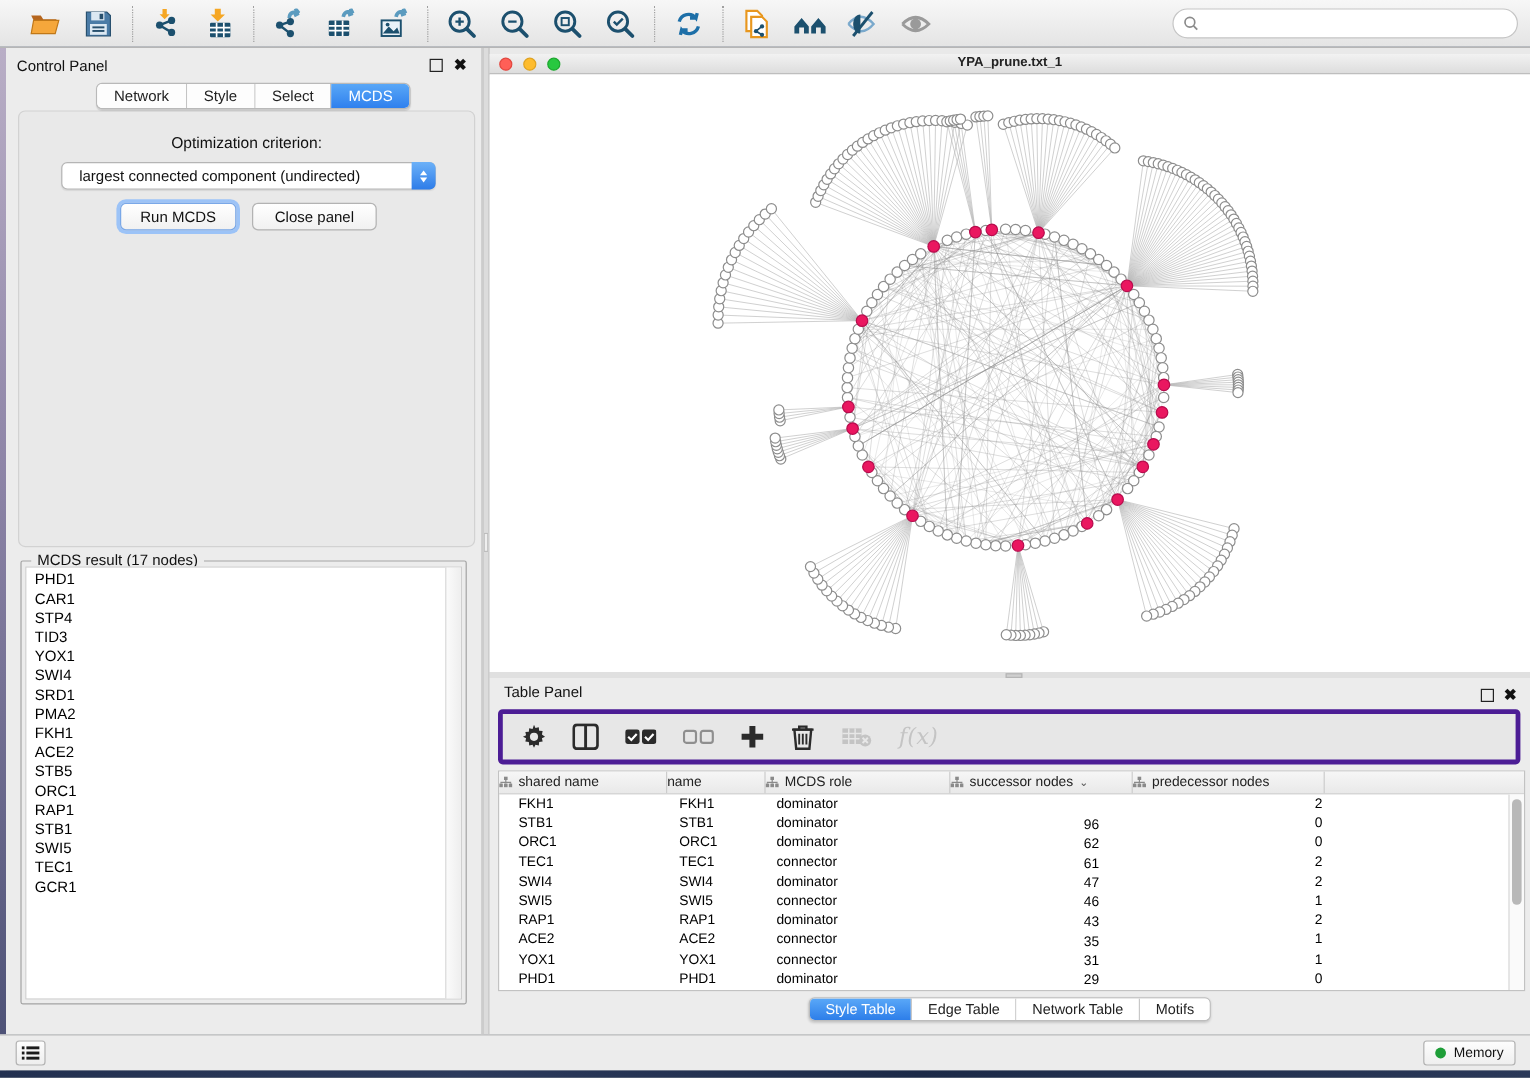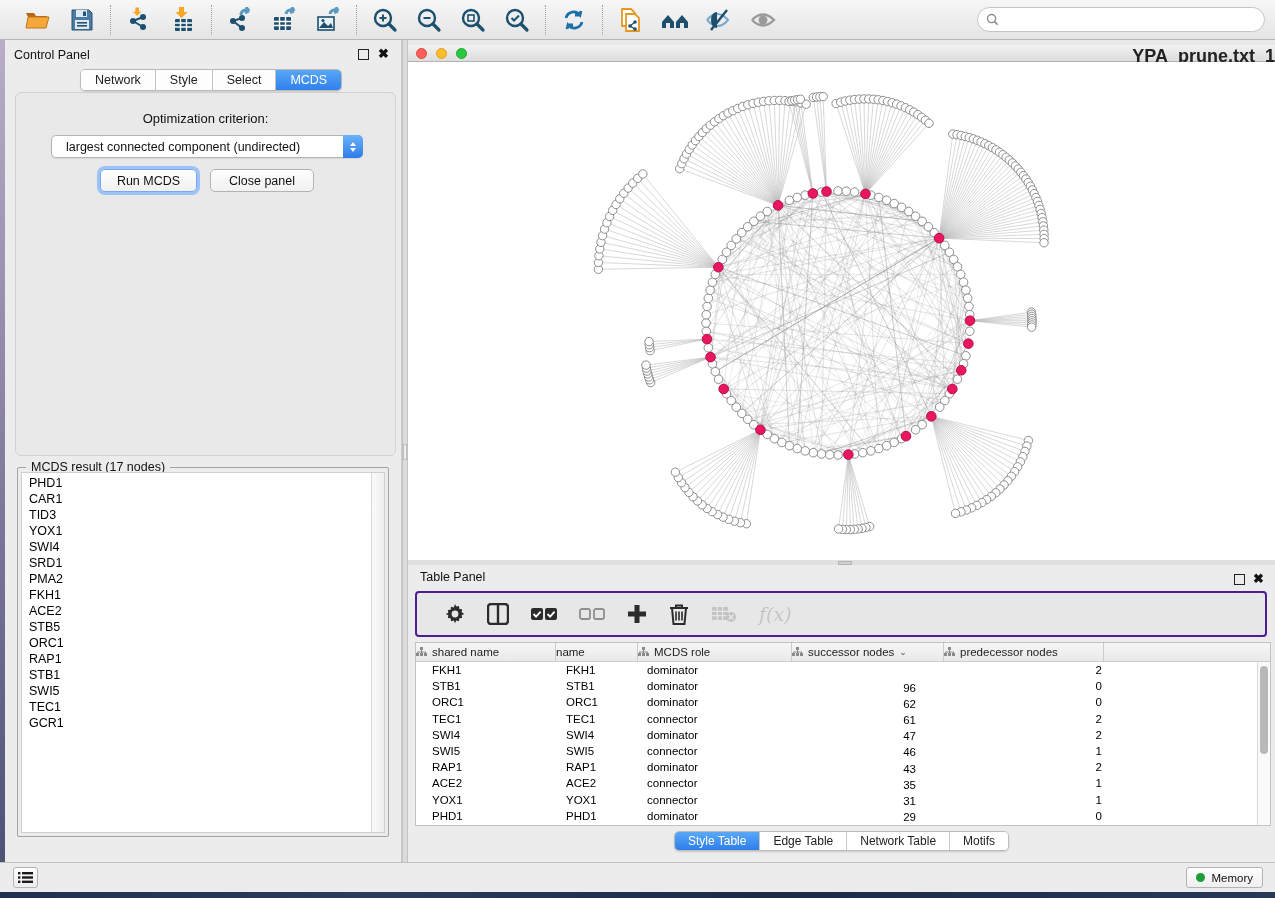--- a/index.html
+++ b/index.html
@@ -82,37 +82,37 @@
     background:#efefef; border:1px solid #bdbdbd; }
 
   
   #network-frame { position:absolute; left:408px; top:45px; width:867px; height:515px; }
   #net-titlebar { position:absolute; left:0; top:0; width:867px; height:17px;
     background:linear-gradient(#f2f2f2,#dddddd); border-bottom:1px solid #b3b3b3; }
   .traffic { position:absolute; top:3px; width:11px; height:11px; border-radius:50%; cursor:pointer; }
   #tl-red { left:8px; background:#ff5f57; border:1px solid #e2473f; }
   #tl-yellow { left:28px; background:#febc2e; border:1px solid #e0a321; }
   #tl-green { left:48px; background:#28c840; border:1px solid #1ea82f; }
-  #net-title { position:absolute; left:0; top:1px; width:100%; text-align:right;
-    font-size:18px; font-weight:bold; color:#222; }
+  #net-title { position:absolute; left:0; top:1px; width:100%; text-align:center;
+    font-size:11px; font-weight:bold; color:#222; }
   #net-canvas { position:absolute; left:0; top:17px; width:867px; height:498px; background:#fff; }
 
   
   #h-splitter { position:absolute; left:408px; top:560px; width:867px; height:5px; background:#e0e0e0; cursor:row-resize; }
   #h-splitter-handle { position:absolute; left:430px; top:0.5px; width:14px; height:4px;
     background:#cfcfcf; border:1px solid #b5b5b5; }
 
   
   #table-panel { position:absolute; left:408px; top:565px; width:867px; height:297px; background:#ececec; }
   #tp-header { position:absolute; left:12px; top:5px; font-size:12.5px; color:#111; }
   #tp-float { right:30px; } #tp-close { right:11px; }
 
   #tp-toolbar { position:absolute; left:7px; top:26px; width:852px; height:46px;
-    background:#e7e7e7; border:2px solid #4c1d95; border-radius:4px;
-    display:flex; align-items:center; gap:22px; padding-left:28px; }
+    background:#e7e7e7; border:4px solid #4c1d95; border-radius:4px;
+    display:flex; align-items:center; gap:22px; padding-left:16px; }
   .tp-icon { display:flex; align-items:center; justify-content:center; cursor:pointer; }
   .tp-icon.disabled { opacity:.45; cursor:default; }
   #fx-icon { font-family:"DejaVu Serif", serif; font-style:italic; font-size:19px; color:#9a9a9a; }
 
   #node-table { position:absolute; left:7px; top:77px; width:856px; height:184px;
     background:#fff; border:1px solid #c2c2c2; }
   #nt-header { display:flex; height:19px; background:linear-gradient(#f6f6f6,#e9e9e9);
     border-bottom:1px solid #cccccc; }
   .nt-hcell { display:flex; align-items:center; gap:5px;
     border-right:1px solid #cccccc; font-size:11.5px; color:#222; cursor:pointer; }
@@ -333,20 +333,21 @@
     <div class="cp-tab">Select</div>
     <div class="cp-tab active">MCDS</div>
   </div>
 
   <div id="mcds-group">
     <div id="mcds-group-title">MCDS result (17 nodes)</div>
     <div id="mcds-list-wrap">
       <div id="mcds-list">
           <div class="mcds-item">PHD1</div>
           <div class="mcds-item">CAR1</div>
+          <div class="mcds-item">STP4</div>
           <div class="mcds-item">TID3</div>
           <div class="mcds-item">YOX1</div>
           <div class="mcds-item">SWI4</div>
           <div class="mcds-item">SRD1</div>
           <div class="mcds-item">PMA2</div>
           <div class="mcds-item">FKH1</div>
           <div class="mcds-item">ACE2</div>
           <div class="mcds-item">STB5</div>
           <div class="mcds-item">ORC1</div>
           <div class="mcds-item">RAP1</div>

